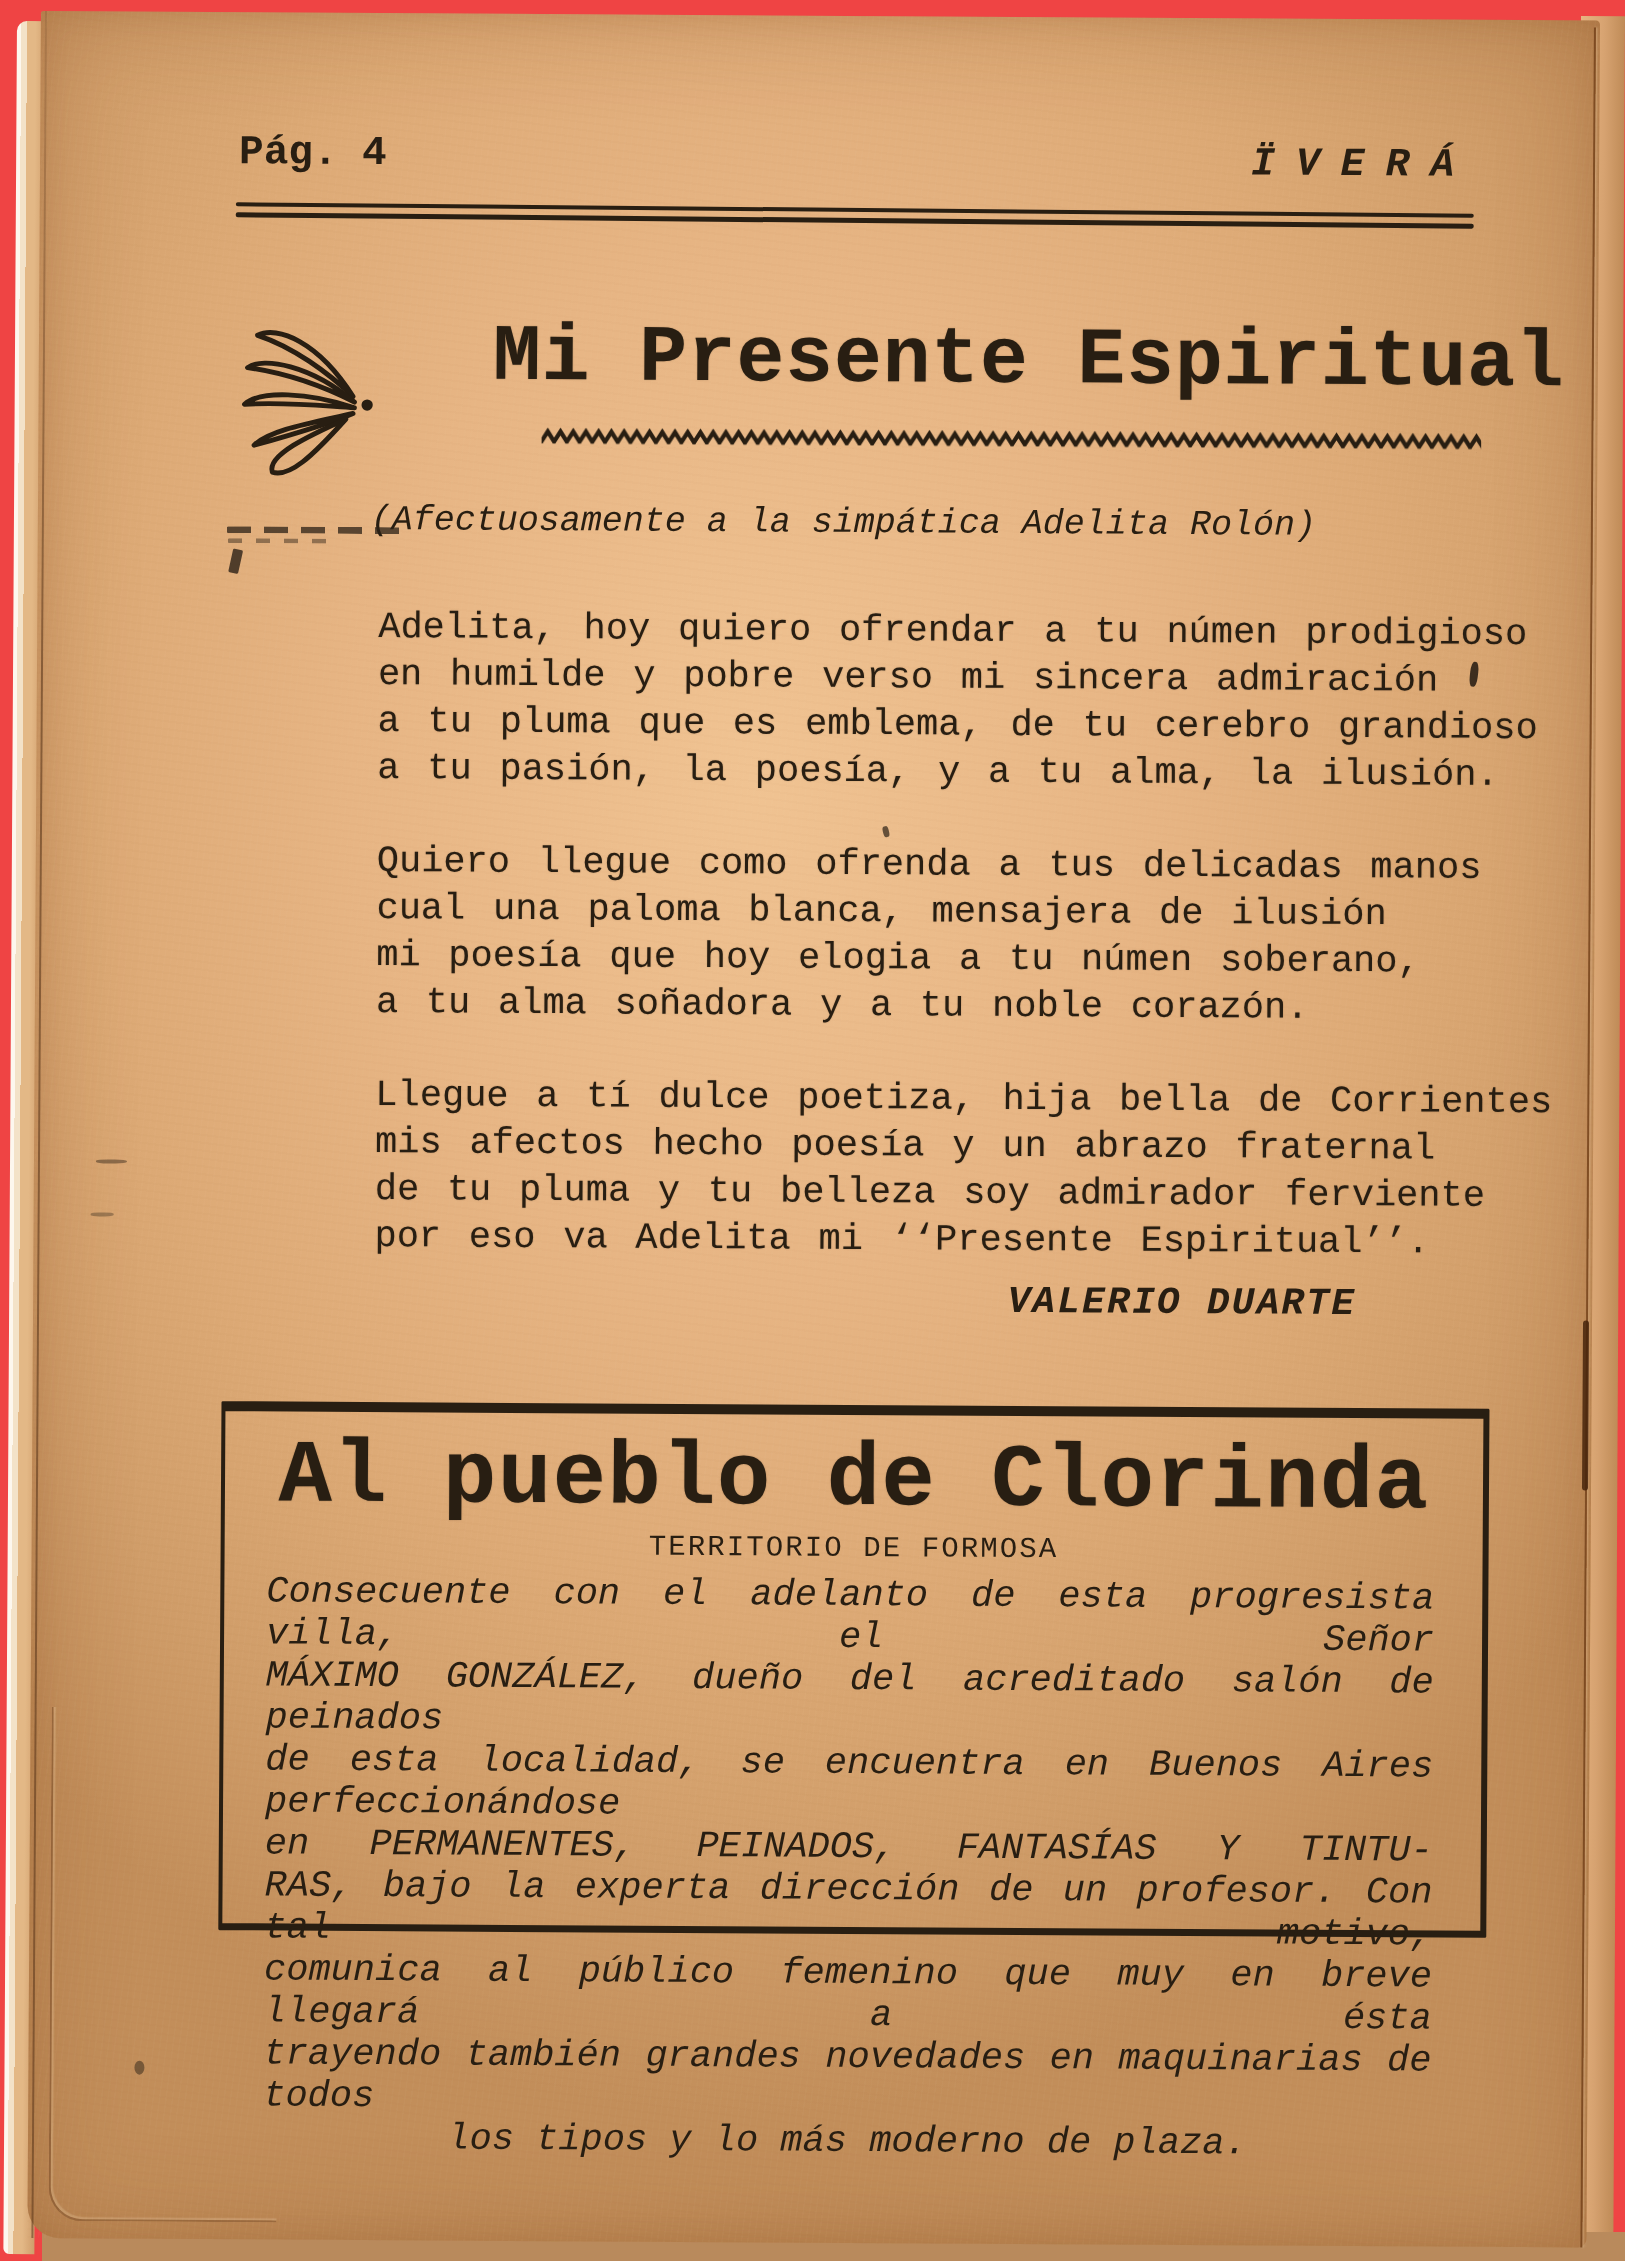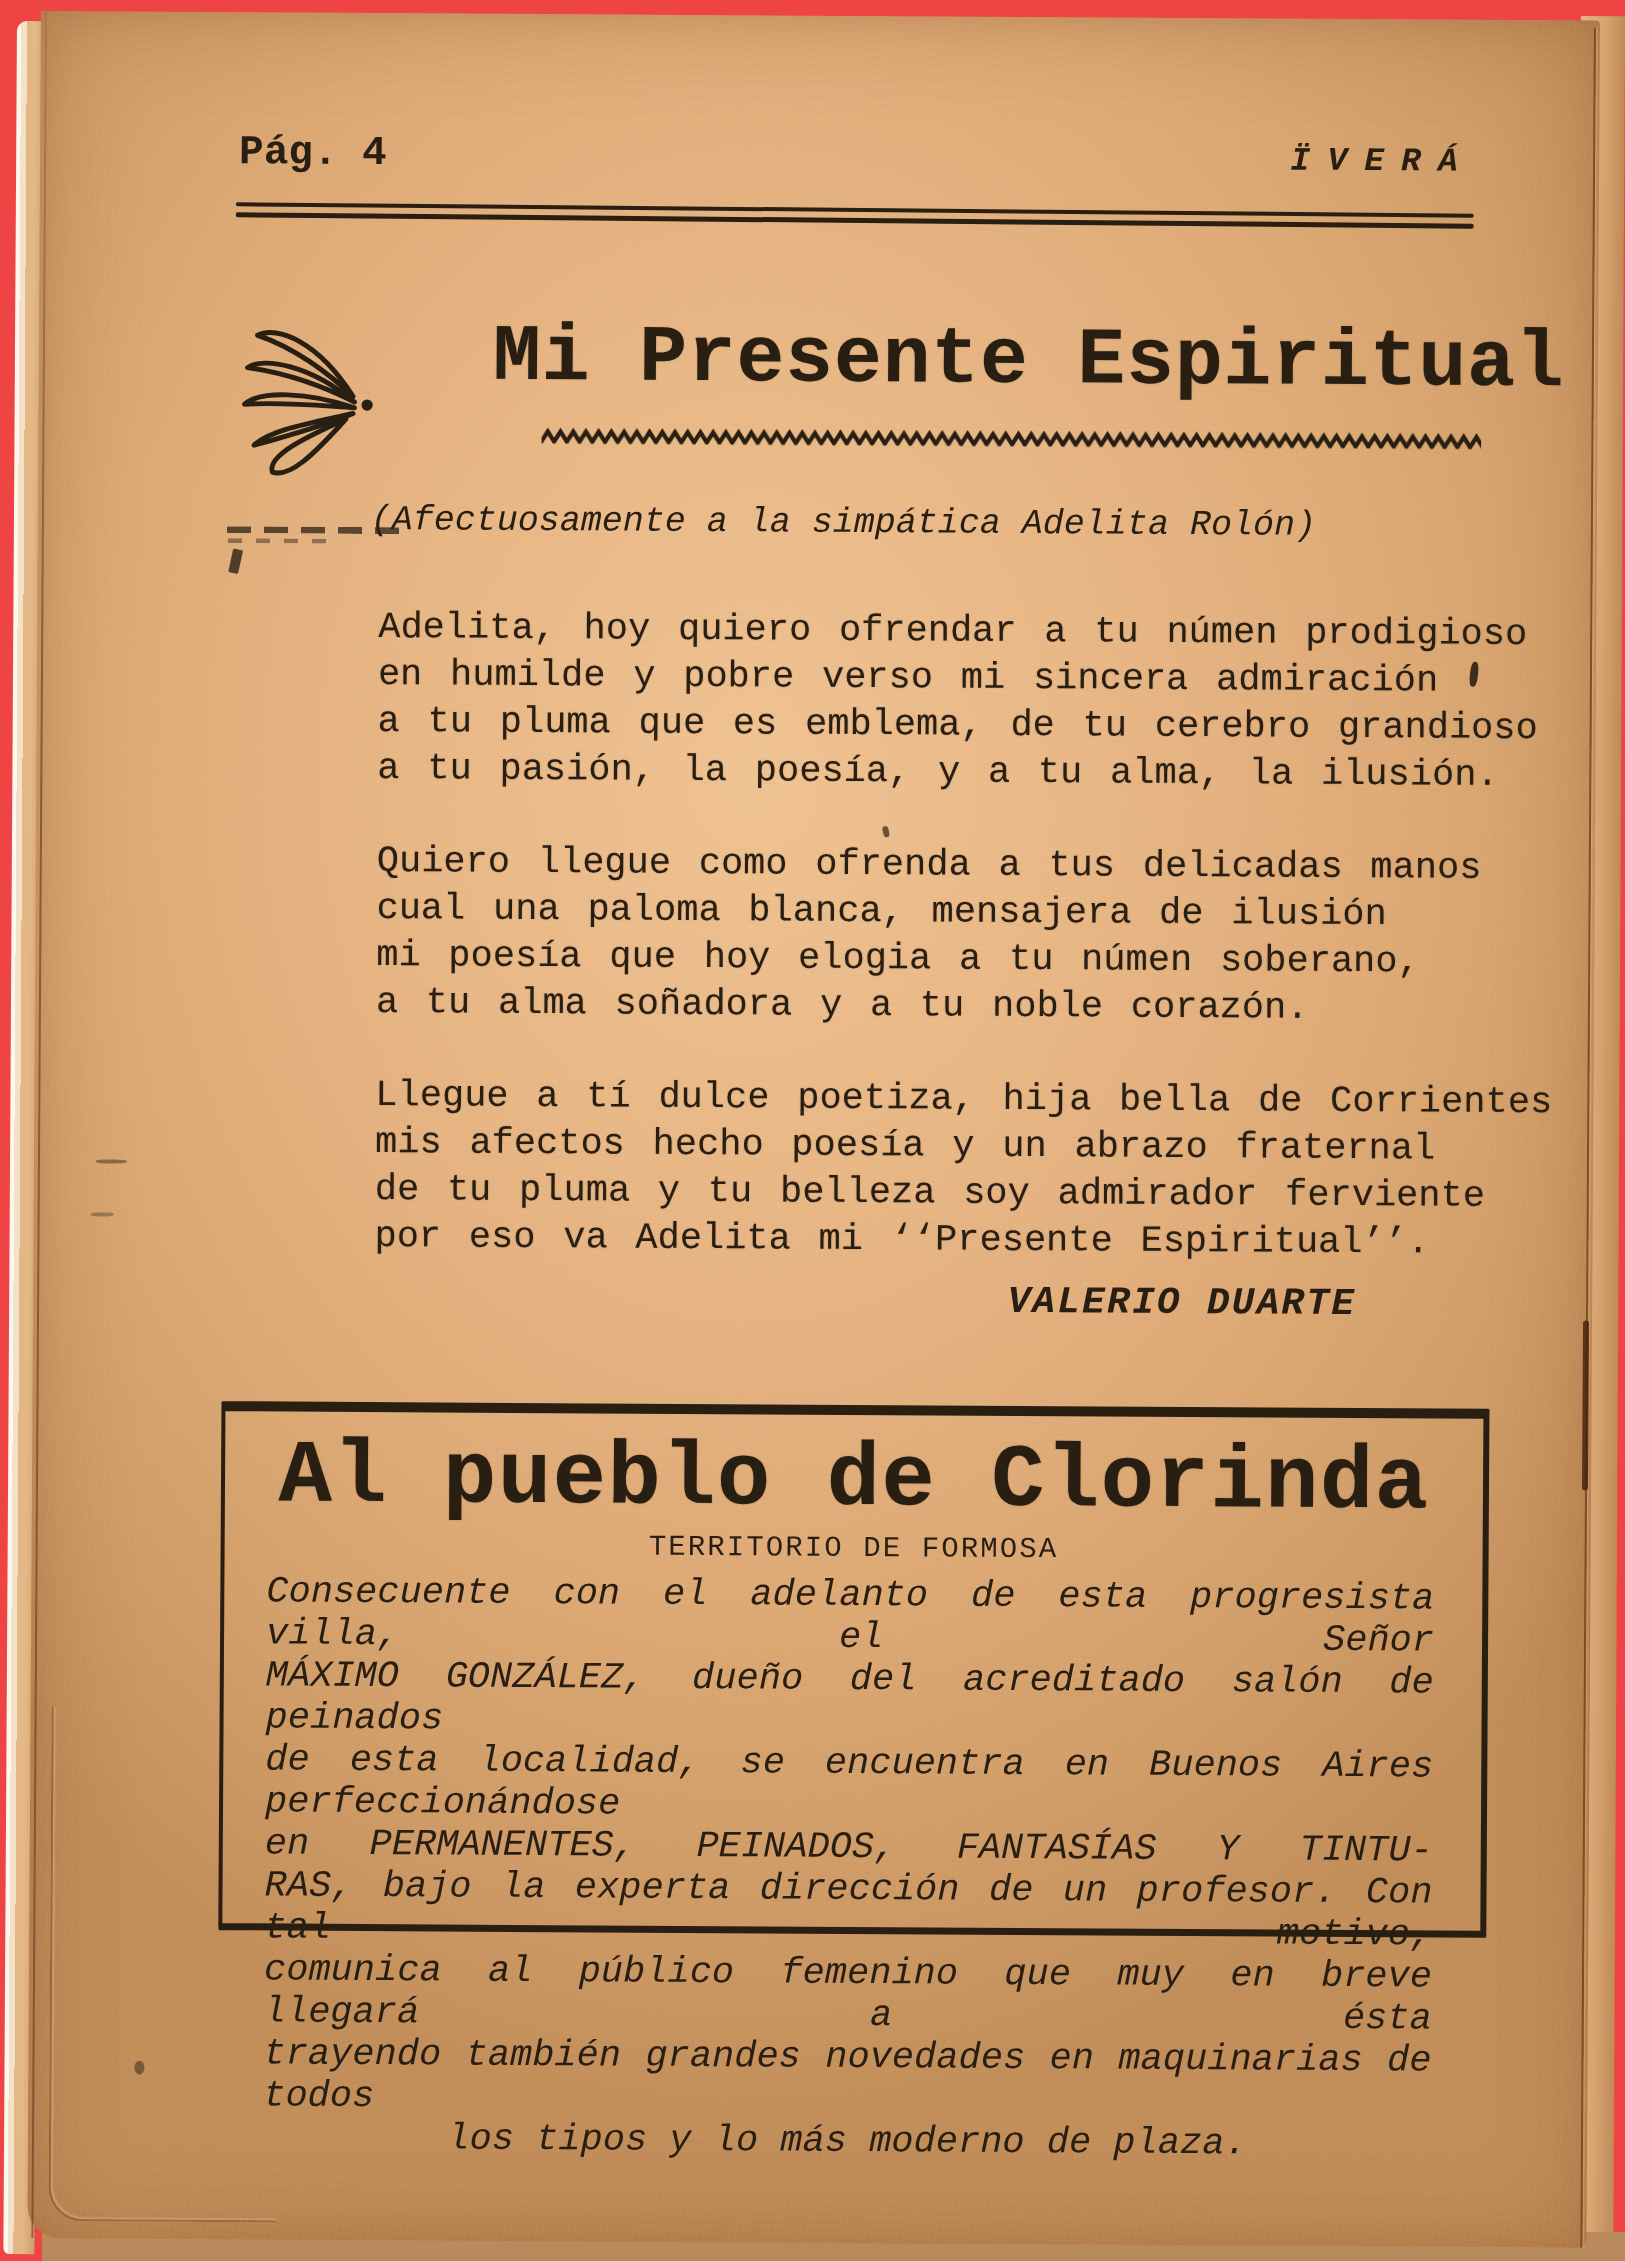--- a/index.html
+++ b/index.html
@@ -25,21 +25,21 @@
     background:linear-gradient(180deg,rgba(80,46,20,.15),rgba(80,46,20,.55) 30%,rgba(80,46,20,.5));}
   .crease-right{position:absolute;left:1553px;top:7px;width:2.1px;height:2220px;
     background:rgba(112,62,24,.8);box-shadow:1.4px 0 2.1px rgba(255,230,190,.35);}
   .tear-right{position:absolute;left:1550px;top:1300px;width:6.4px;height:170px;
     background:rgba(70,36,12,.85);border-radius:3.5px;}
   .emboss{position:absolute;left:21px;top:1696px;width:226px;height:512px;
     border-left:2.1px solid rgba(92,52,22,.38);border-bottom:2.1px solid rgba(92,52,22,.32);
     border-bottom-left-radius:34px;box-shadow:inset 2.1px -2.1px 1.4px rgba(255,236,200,.22);}
   
   .pagenum{position:absolute;left:199px;top:120px;font-size:41px;font-weight:bold;line-height:1;}
-  .masthead{position:absolute;right:124px;top:126px;font-size:33px;font-weight:bold;font-style:italic;
+  .masthead{position:absolute;right:124px;top:126px;font-size:40px;font-weight:bold;font-style:italic;
     letter-spacing:.52em;line-height:1;}
   .rule{position:absolute;left:196px;width:1238px;background:#281e12;border-radius:2.1px;transform:rotate(.18deg);}
   .rule.r1{top:192px;height:4.2px;}
   .rule.r2{top:202px;height:5px;}
   
   .ornament{position:absolute;left:189px;top:300px;}
   .title{position:absolute;left:454px;top:300px;width:1003px;text-align:center;
     font-size:80px;font-weight:bold;line-height:1.1;letter-spacing:0.7px;white-space:nowrap;
     text-shadow:0 0 1.4px rgba(40,28,14,.35);}
   .zigzag{position:absolute;left:503px;top:413px;}

